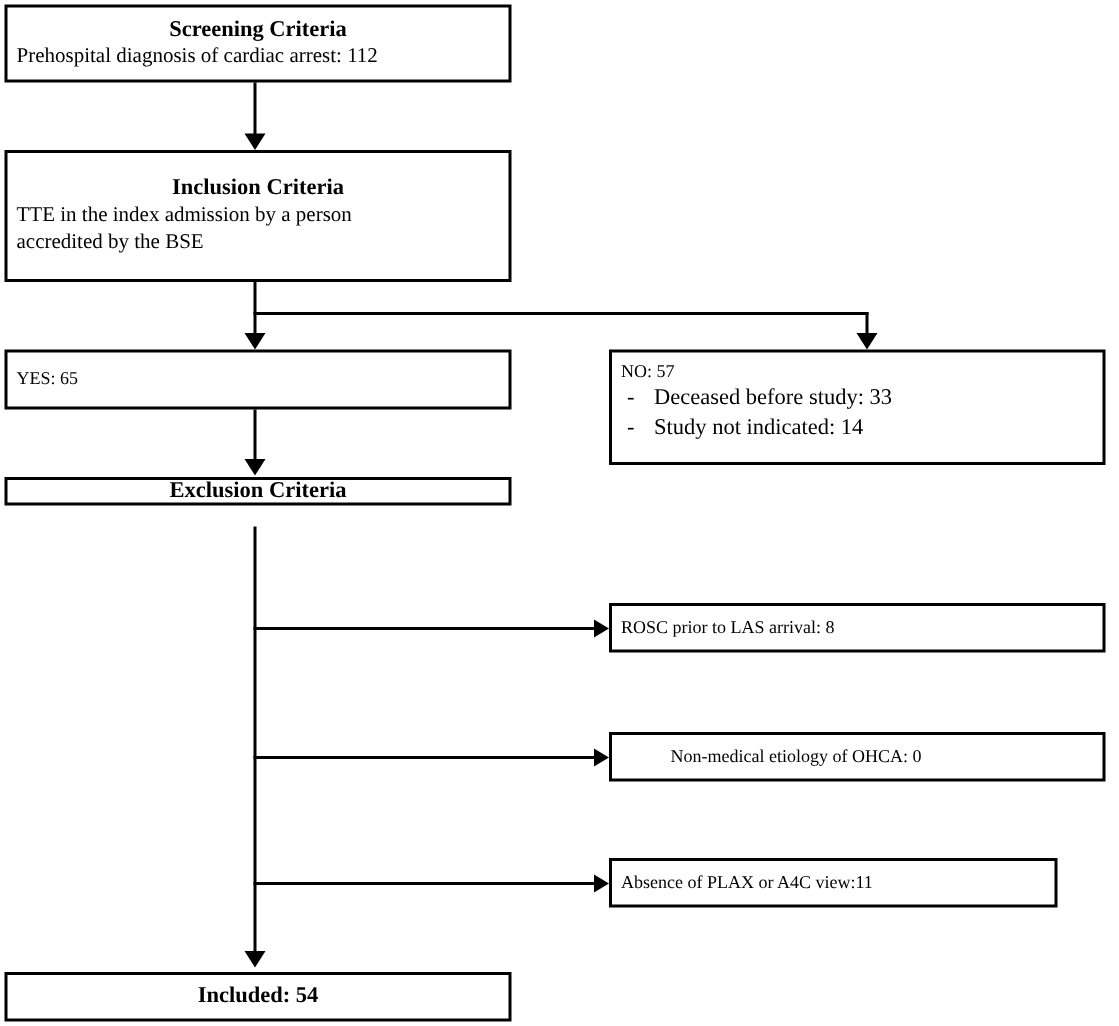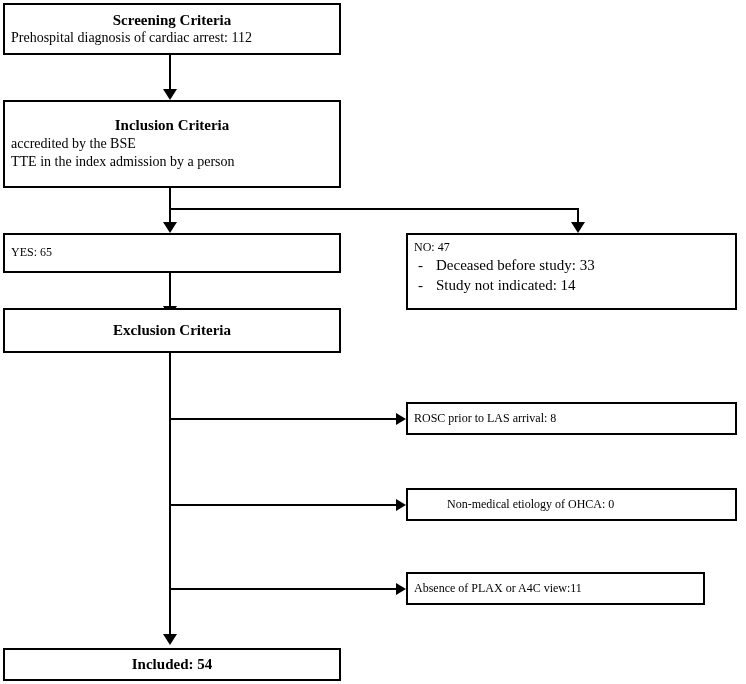--- a/index.html
+++ b/index.html
@@ -101,51 +101,51 @@
   <div class="box" style="left:3px; top:3px; width:338px; height:52px;">
     <div class="title">Screening Criteria</div>
     <div class="body">Prehospital diagnosis of cardiac arrest: 112</div>
   </div>
 
   <div class="vline" style="left:169px; top:55px; height:35px;"></div>
   <div class="arrow-down" style="left:163px; top:89px;"></div>
 
   <div class="box" style="left:3px; top:100px; width:338px; height:88px;">
     <div class="title">Inclusion Criteria</div>
+    <div class="body">TTE in the index admission by a person</div>
     <div class="body">accredited by the BSE</div>
-    <div class="body">TTE in the index admission by a person</div>
   </div>
 
   <div class="vline" style="left:169px; top:188px; height:43px;"></div>
   <div class="arrow-down" style="left:163px; top:222px;"></div>
 
   <div class="hline" style="left:169px; top:208px; width:410px;"></div>
   <div class="vline" style="left:577px; top:208px; height:23px;"></div>
   <div class="arrow-down" style="left:571px; top:222px;"></div>
 
   <div class="box" style="left:3px; top:233px; width:338px; height:40px;">
     <div class="line">YES: 65</div>
   </div>
 
   <div class="box" style="left:406px; top:233px; width:331px; height:77px; justify-content:flex-start; padding-top:5px;">
-    <div class="line">NO: 47</div>
+    <div class="line">NO: 57</div>
     <div class="sub-item">
       <span class="sub-dash">-</span>
       <span>Deceased before study: 33</span>
     </div>
     <div class="sub-item">
       <span class="sub-dash">-</span>
       <span>Study not indicated: 14</span>
     </div>
   </div>
 
   <div class="vline" style="left:169px; top:273px; height:38px;"></div>
   <div class="arrow-down" style="left:163px; top:306px;"></div>
 
-  <div class="box" style="left:3px; top:308px; width:338px; height:45px;">
+  <div class="box" style="left:3px; top:318px; width:338px; height:19px;">
     <div class="centered-bold">Exclusion Criteria</div>
   </div>
 
   <div class="vline" style="left:169px; top:351px; height:285px;"></div>
   <div class="arrow-down" style="left:163px; top:634px;"></div>
 
   <div class="hline" style="left:169px; top:418px; width:228px;"></div>
   <div class="arrow-right" style="left:396px; top:413px;"></div>
   <div class="box" style="left:406px; top:402px; width:331px; height:33px;">
     <div class="line">ROSC prior to LAS arrival: 8</div>

